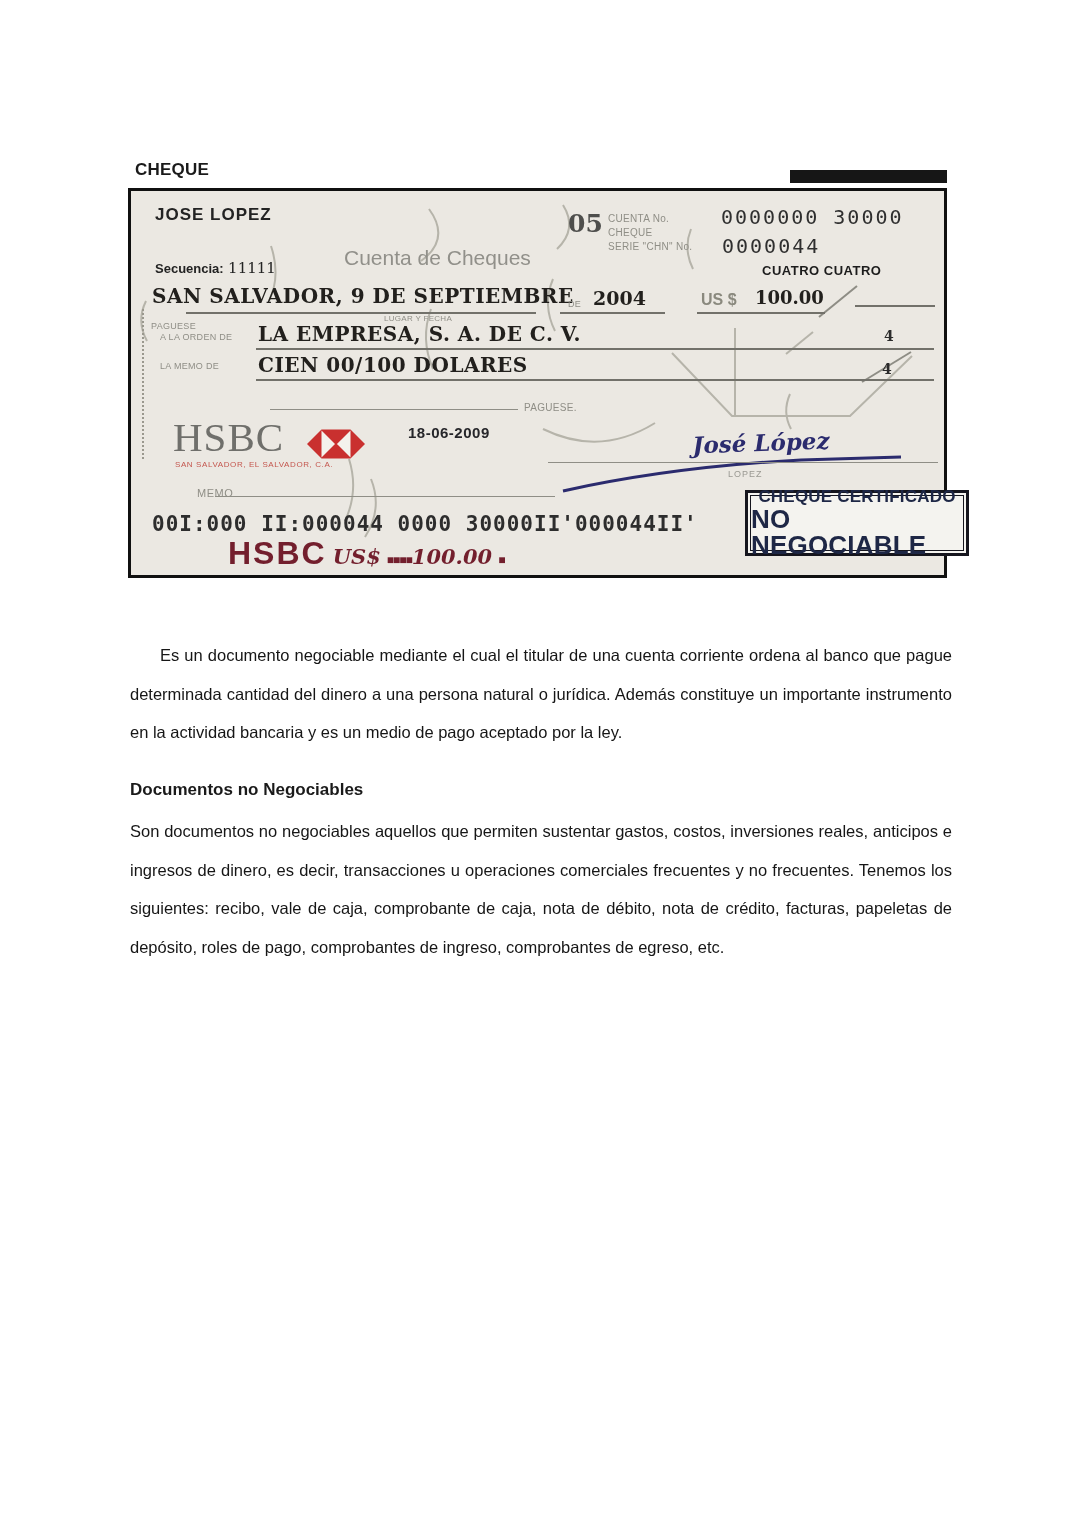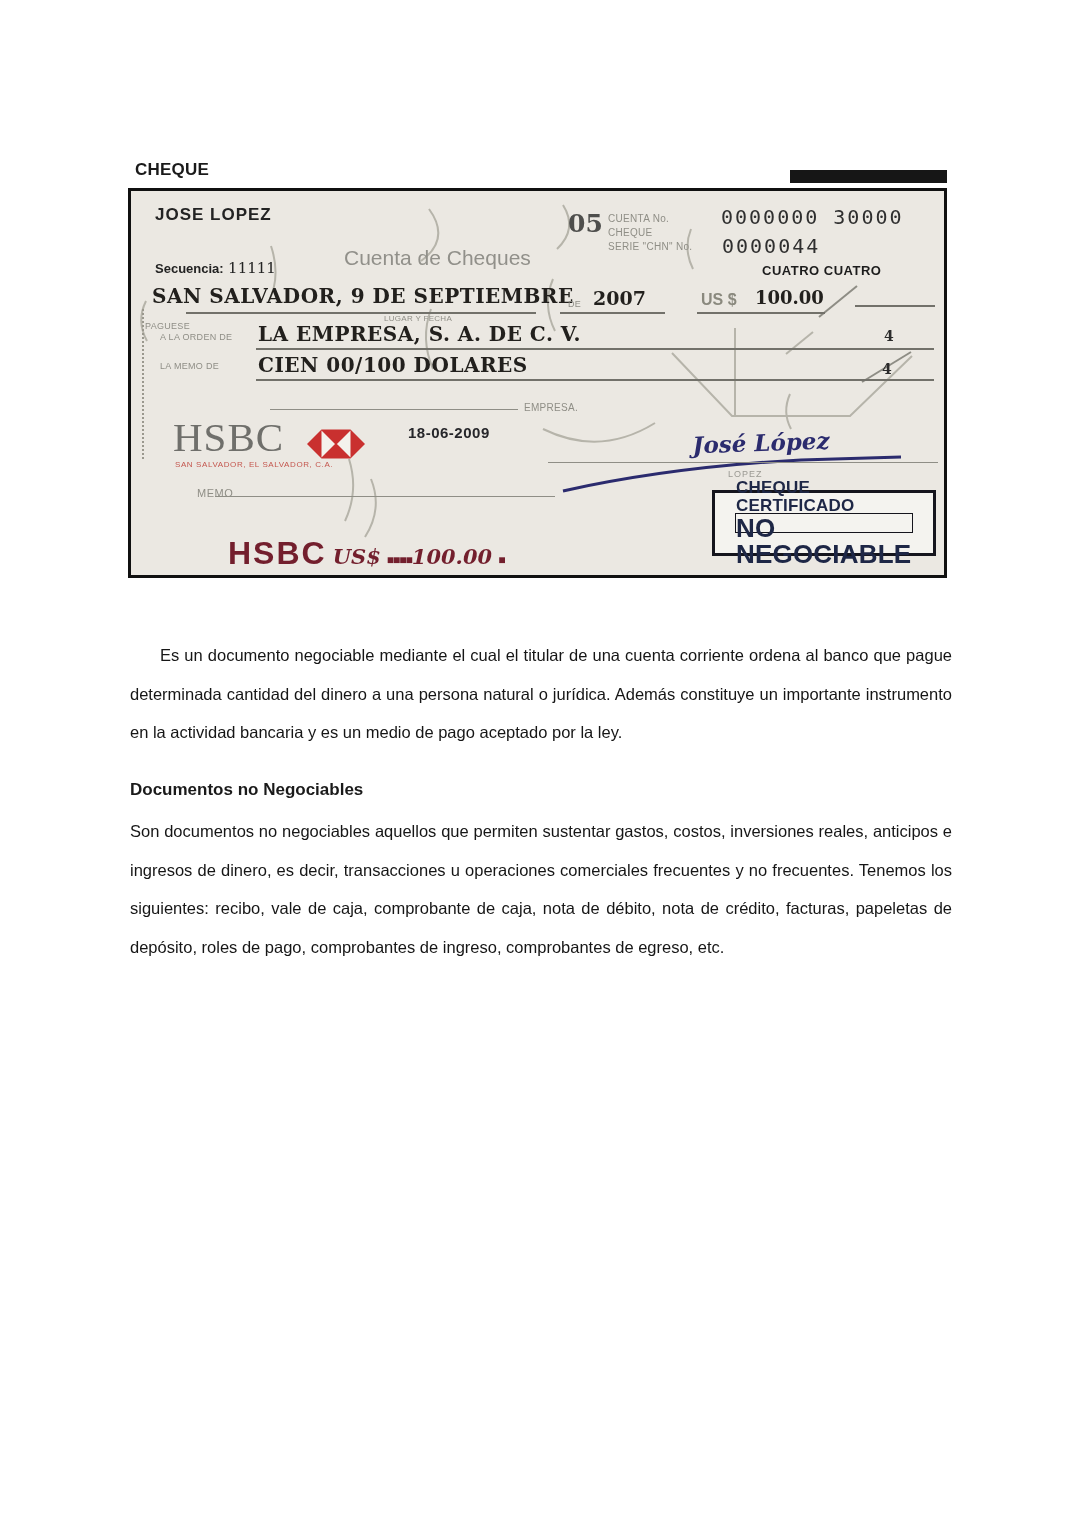--- a/index.html
+++ b/index.html
@@ -47,22 +47,22 @@
   }
   .hsbc-sub { font-size:8px; color:#c4564e; letter-spacing:.6px; }
   .stamp-date { font-weight:bold; font-size:15px; color:#26262a; letter-spacing:.5px; }
   .memo { font-size:11px; color:#8f8e86; letter-spacing:.5px; }
   .signature {
     font-family:"DejaVu Serif", serif; font-style:italic; font-weight:bold;
     font-size:23px; color:#2b2b6e; transform:rotate(-2deg);
   }
   .firma { font-size:9px; color:#9a9992; letter-spacing:1px; }
   .cert-box {
-    position:absolute; left:581px; top:299px; width:224px; height:66px;
-    border:3px solid #15151d; background:#f4f3ef; padding:20px;
+    position:absolute; left:614px; top:299px; width:224px; height:66px;
+    border:3px solid #15151d; background:#f4f3ef; padding:2px;
   }
   .cert-inner {
     width:100%; height:100%; border:1.5px solid #15151d;
     display:flex; flex-direction:column; align-items:center; justify-content:center;
   }
   .cert-l1 { font-size:17px; font-weight:800; color:#1e2746; letter-spacing:.2px; line-height:1.05; }
   .cert-l2 { font-size:26px; font-weight:900; color:#1e2746; letter-spacing:.2px; line-height:1.0; }
   .micr {
     font-family:"DejaVu Sans Mono", monospace; font-size:21px; color:#2d2d2d;
     letter-spacing:1px; font-weight:bold;
@@ -127,41 +127,41 @@
     <div class="abs" style="left:24px; top:68px;">
       <span class="seq-b">Secuencia:</span>
       <span class="seq-v">11111</span>
     </div>
     <div class="abs acct-type" style="left:213px; top:55px;">Cuenta de Cheques</div>
 
     <div class="abs serif-fill fill-lg" style="left:21px; top:93px;">SAN SALVADOR, 9 DE SEPTIEMBRE</div>
     <div class="rule" style="left:55px; top:121px; width:350px;"></div>
     <div class="abs lbl" style="left:253px; top:123px; font-size:8px;">LUGAR Y FECHA</div>
     <div class="abs lbl" style="left:437px; top:108px;">DE</div>
-    <div class="abs serif-fill fill-md" style="left:462px; top:96px; font-size:19px;">2007</div>
+    <div class="abs serif-fill fill-md" style="left:462px; top:96px; font-size:19px;">2004</div>
     <div class="rule" style="left:429px; top:121px; width:105px;"></div>
 
     <div class="abs us-cur" style="left:570px; top:100px;">US $</div>
     <div class="abs serif-fill" style="left:624px; top:96px; font-size:18px;">100.00</div>
     <div class="rule" style="left:566px; top:121px; width:128px;"></div>
     <div class="rule" style="left:724px; top:114px; width:80px;"></div>
 
-    <div class="abs lbl" style="left:14px; top:130px;">PAGUESE</div>
+    <div class="abs lbl" style="left:20px; top:130px;">PAGUESE</div>
     <div class="abs lbl" style="left:29px; top:141px;">A LA ORDEN DE</div>
     <div class="abs serif-fill fill-lg" style="left:127px; top:131px;">LA EMPRESA, S. A. DE C. V.</div>
     <div class="rule" style="left:125px; top:157px; width:678px;"></div>
     <div class="abs four" style="left:753px; top:137px;">4</div>
 
     <div class="abs lbl" style="left:29px; top:170px;">LA MEMO DE</div>
     <div class="abs serif-fill fill-lg" style="left:127px; top:162px;">CIEN 00/100 DOLARES</div>
     <div class="rule" style="left:125px; top:188px; width:678px;"></div>
     <div class="abs four" style="left:751px; top:170px;">4</div>
 
     <div class="rule thin" style="left:139px; top:218px; width:248px;"></div>
-    <div class="abs lbl" style="left:393px; top:211px; font-size:10px;">EMPRESA.</div>
+    <div class="abs lbl" style="left:393px; top:211px; font-size:10px;">PAGUESE.</div>
 
     <div class="abs hsbc-word" style="left:42px; top:222px;">HSBC</div>
     <svg class="abs" style="left:176px; top:238px;" width="58" height="30" viewBox="0 0 60 30">
       <polygon points="0,15 15,0 45,0 60,15 45,30 15,30" fill="#c9302f"></polygon>
       <polygon points="15,1 29,15 15,29" fill="#f4f2ec"></polygon>
       <polygon points="45,1 31,15 45,29" fill="#f4f2ec"></polygon>
     </svg>
     <div class="abs hsbc-sub" style="left:44px; top:269px;">SAN SALVADOR, EL SALVADOR, C.A.</div>
 
     <div class="abs stamp-date" style="left:277px; top:233px;">18-06-2009</div>
@@ -176,20 +176,21 @@
     <div class="rule thin" style="left:417px; top:271px; width:390px;"></div>
     <div class="abs firma" style="left:597px; top:278px;">LOPEZ</div>
 
     <div class="cert-box">
       <div class="cert-inner">
         <div class="cert-l1">CHEQUE CERTIFICADO</div>
         <div class="cert-l2">NO NEGOCIABLE</div>
       </div>
     </div>
 
+    <div class="abs micr" style="left:21px; top:321px;">00I:000 II:000044 0000 30000II'000044II'</div>
 
     <div class="abs bottom-row" style="left:97px; top:344px;">
       <span class="b-brand">HSBC</span>
       <span class="b-cur">US$</span>
       <span class="b-blocks">■■■■</span>
       <span class="b-amt" style="margin-left:-6px;">100.00</span>
       <span class="b-end">■</span>
     </div>
   </div>
 

